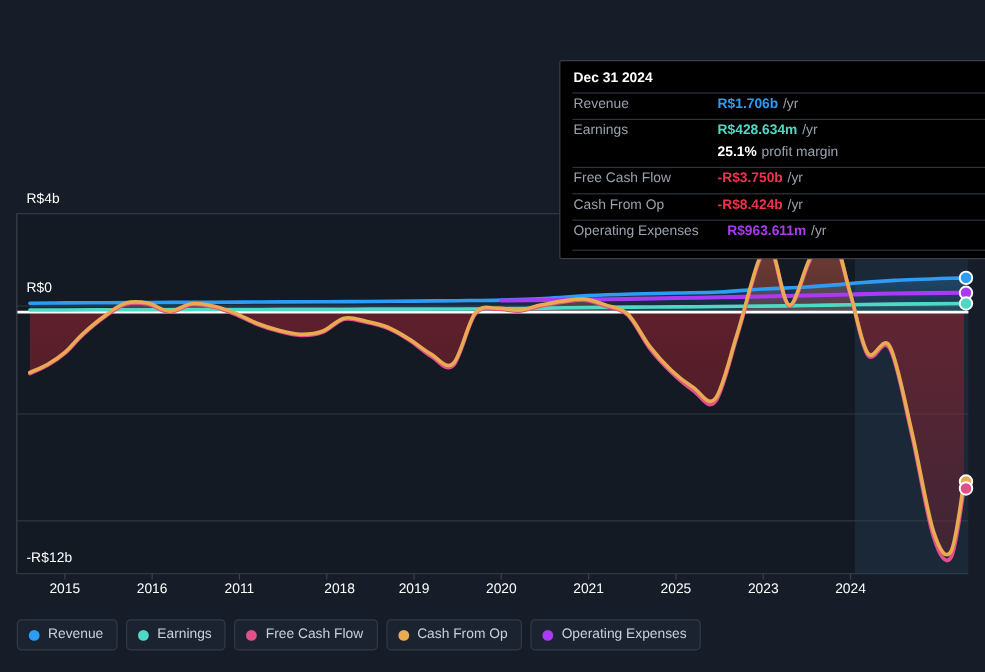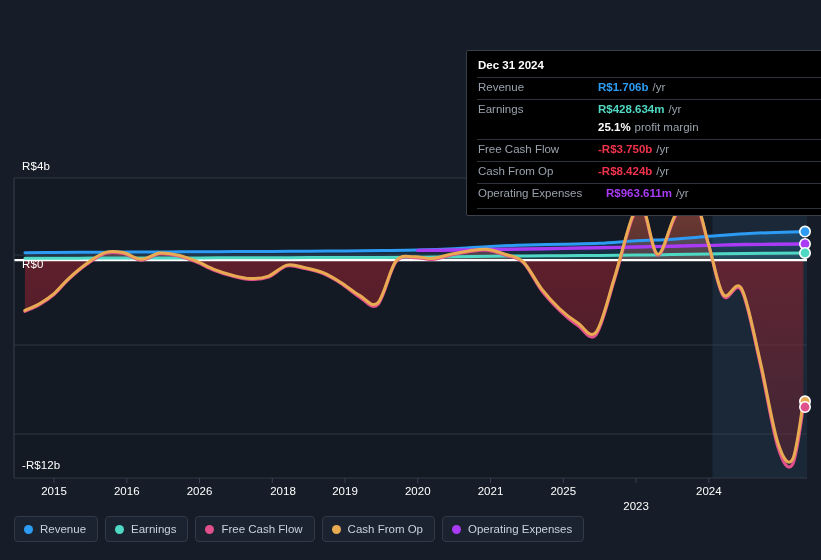--- a/index.html
+++ b/index.html
@@ -31,21 +31,21 @@
   
   .axis-label {
     position: absolute;
     font-size: 11.5px;
     color: #ffffff;
     white-space: nowrap;
     letter-spacing: 0.1px;
   }
   .y-label { left: 22px; }
   #y-label-top  { top: 160px; }
-  #y-label-zero { top: 234px; margin-top: 24px; }
+  #y-label-zero { top: 234px; }
   #y-label-bot  { top: 459px; }
 
   .x-label {
     position: absolute;
     top: 485px;
     font-size: 11.5px;
     color: #ffffff;
     transform: translateX(-50%);
     white-space: nowrap;
   }
@@ -187,27 +187,27 @@
       <line x1="14" y1="178" x2="14" y2="478" stroke="#39414e" stroke-width="1"></line>
     </svg>
 
   <div class="axis-label y-label" id="y-label-top">R$4b</div>
   <div class="axis-label y-label" id="y-label-zero">R$0</div>
   <div class="axis-label y-label" id="y-label-bot">-R$12b</div>
 
   <div id="x-labels">
       <div class="x-label" style="left: 54.0138px;">2015</div>
       <div class="x-label" style="left: 126.766px;">2016</div>
-      <div class="x-label" style="left: 199.518px;">2026</div>
+      <div class="x-label" style="left: 199.518px;">2011</div>
       <div class="x-label" style="left: 283px;">2018</div>
       <div class="x-label" style="left: 345.023px;">2019</div>
       <div class="x-label" style="left: 417.775px;">2020</div>
       <div class="x-label" style="left: 490.528px;">2021</div>
       <div class="x-label" style="left: 563.28px;">2025</div>
-      <div class="x-label" style="left: 636.032px; margin-top: 15px;">2023</div>
+      <div class="x-label" style="left: 636.032px;">2023</div>
       <div class="x-label" style="left: 708.784px;">2024</div>
     </div>
 </div>
 
 <div id="tooltip">
   <div id="tooltip-date">Dec 31 2024</div>
   <div id="tooltip-rows">
       <div class="tt-row">
         <span class="tt-key">Revenue</span>
         <span class="tt-val" style="color: rgb(45, 156, 245);">R$1.706b</span>

